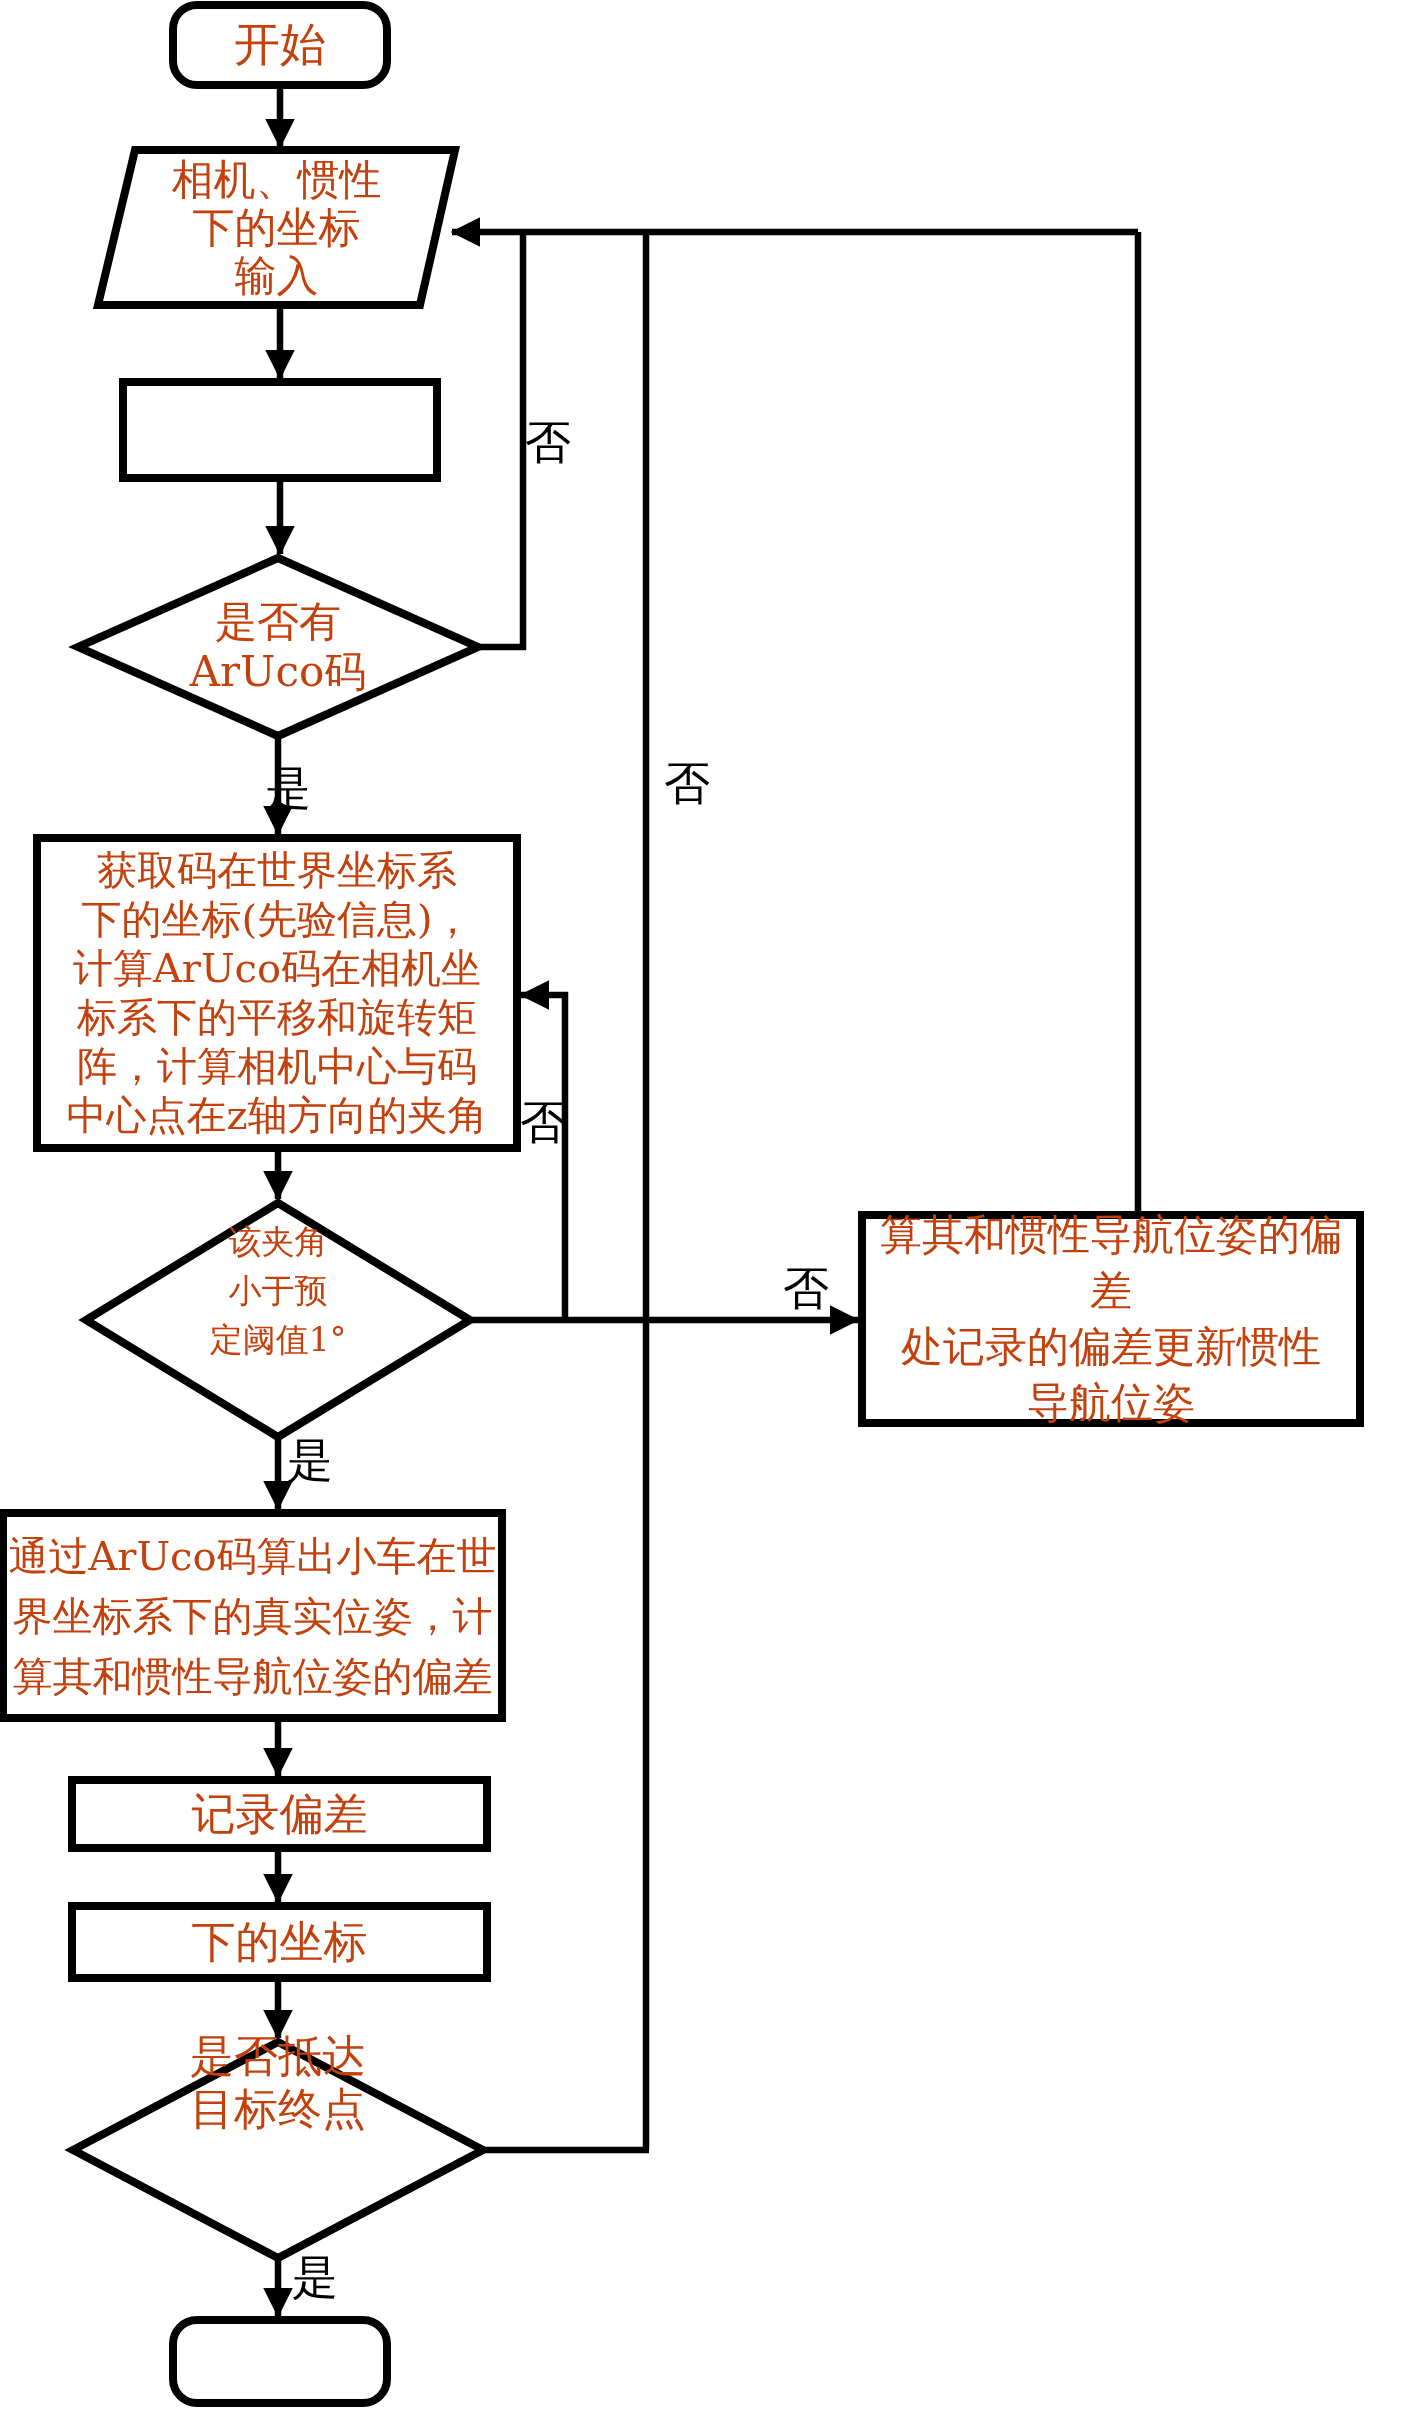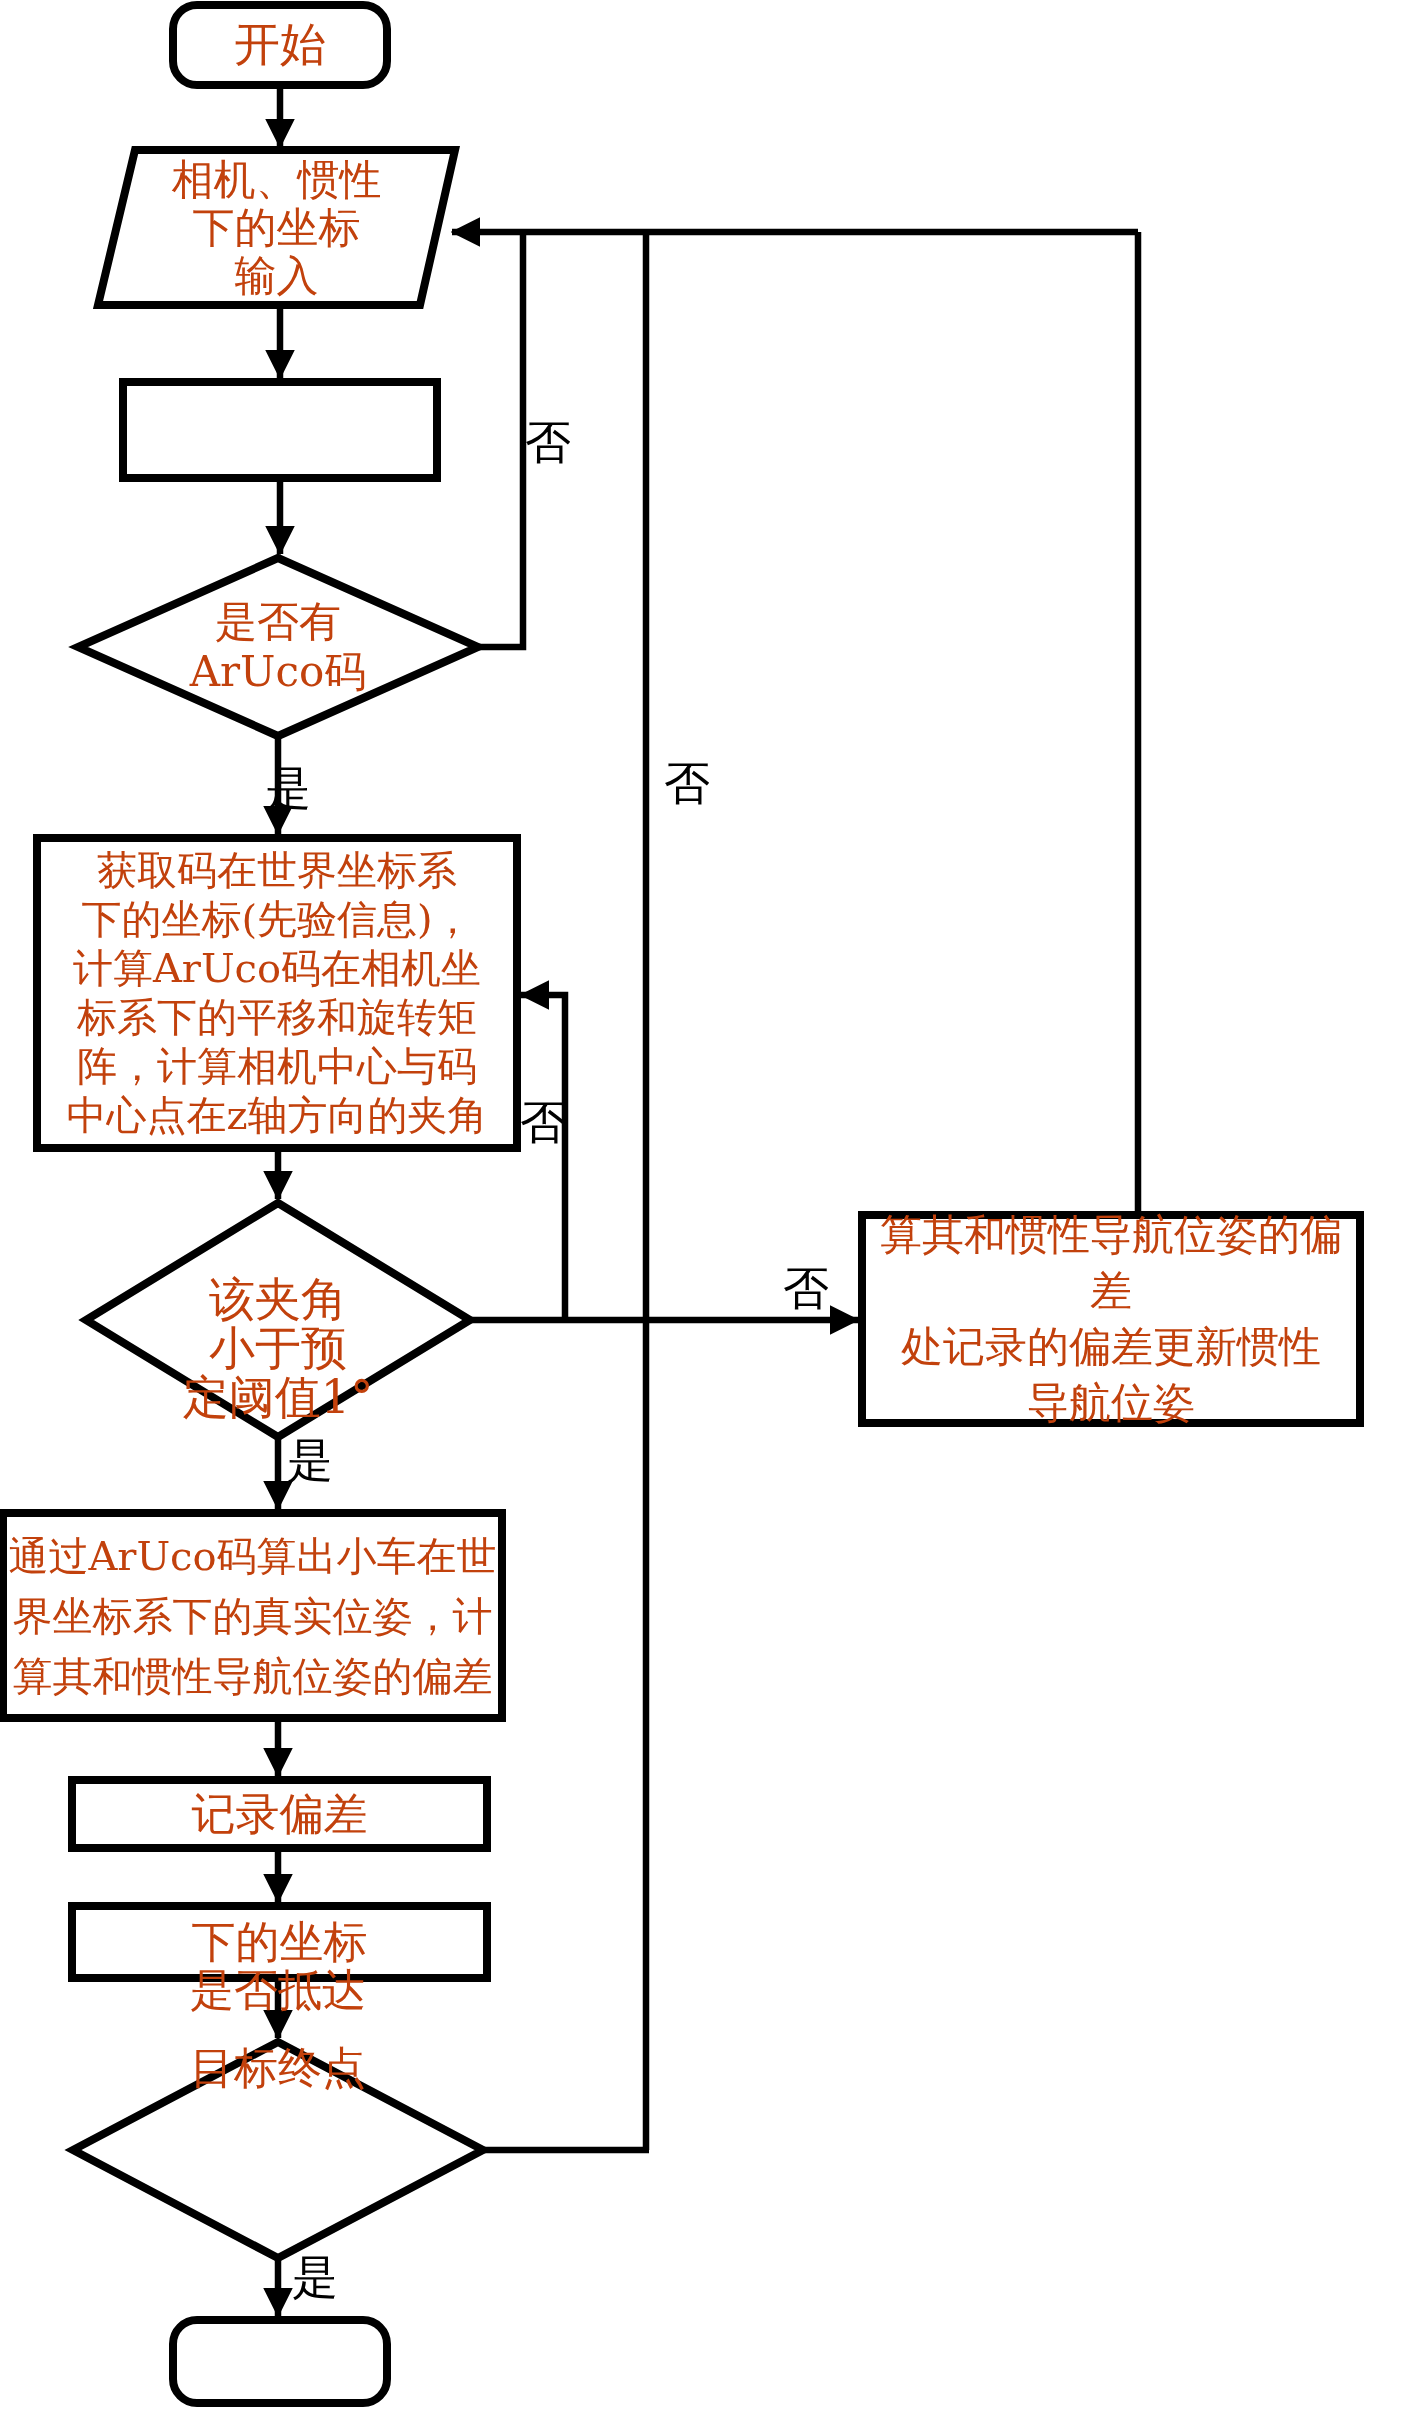--- a/index.html
+++ b/index.html
@@ -85,33 +85,33 @@
   <div class="lbl" style="left:37px;top:838px;width:480px;height:310px;font-size:40px;line-height:49px;">获取码在世界坐标系
 下的坐标(先验信息)，
 计算ArUco码在相机坐
 标系下的平移和旋转矩
 阵，计算相机中心与码
 中心点在z轴方向的夹角</div>
 
   <div class="lbl" style="left:78px;top:558px;width:400px;height:178px;font-size:42px;line-height:50px;">是否有
 ArUco码</div>
 
-  <div class="lbl" style="left:86px;top:1231px;width:384px;height:234px;font-size:46px;line-height:49px;">该夹角
+  <div class="lbl" style="left:86px;top:1173px;width:384px;height:234px;font-size:33px;line-height:49px;">该夹角
 小于预
 定阈值1°</div>
 
   <div class="lbl" style="left:72px;top:1780px;width:415px;height:68px;font-size:44px;">记录偏差</div>
 
   <div class="lbl" style="left:3px;top:1513px;width:499px;height:205px;font-size:40px;line-height:60px;">通过ArUco码算出小车在世
 界坐标系下的真实位姿，计
 算其和惯性导航位姿的偏差</div>
 
   <div class="lbl" style="left:72px;top:1906px;width:415px;height:72px;font-size:44px;">下的坐标</div>
 
-  <div class="lbl" style="left:73px;top:1921px;width:410px;height:216px;font-size:44px;line-height:78px;">是否抵达
+  <div class="lbl" style="left:73px;top:1974px;width:410px;height:216px;font-size:44px;line-height:53px;">是否抵达
 目标终点</div>
 
 
   <div class="lbl" style="left:862px;top:1215px;width:498px;height:208px;font-size:42px;line-height:56px;">算其和惯性导航位姿的偏差
 处记录的偏差更新惯性
 导航位姿</div>
 
   <div class="elabel" style="left:523px;top:417px;">否</div>
   <div class="elabel" style="left:263px;top:763px;">是</div>
   <div class="elabel" style="left:662px;top:758px;">否</div>

